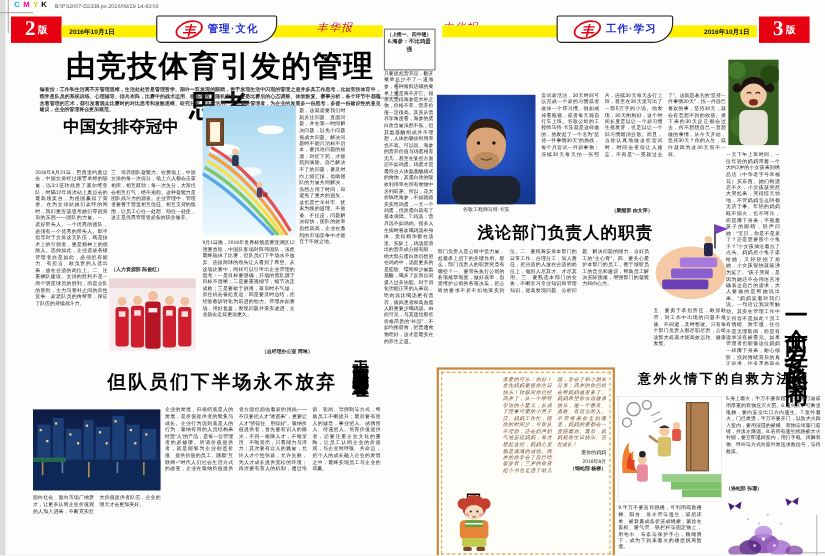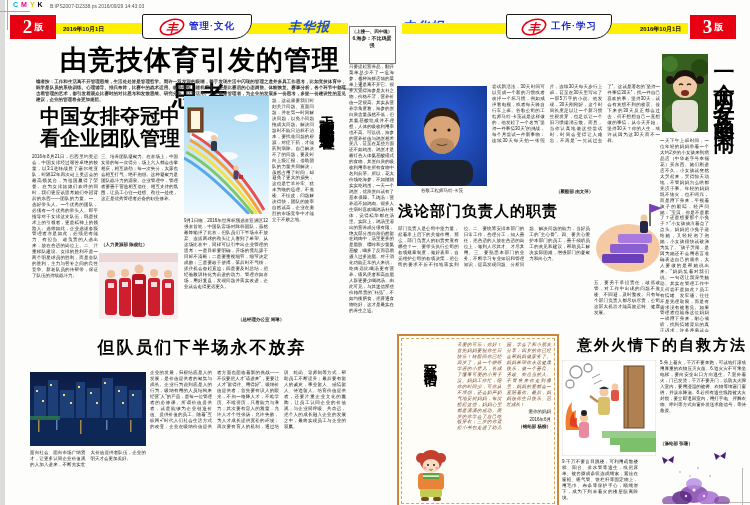--- a/index.html
+++ b/index.html
@@ -5,32 +5,32 @@
   html,body{margin:0;padding:0;background:#efefed;}
   #paper{position:relative;width:750px;height:505px;background:#fdfdfc;overflow:hidden;
          font-family:"Liberation Sans","DejaVu Sans",sans-serif;color:#1a1a1a;}
   .abs{position:absolute;}
   
   .tz{position:absolute;overflow:hidden;}
   .tz .s{transform:scale(.5);transform-origin:0 0;width:200%;height:200%;
          font-size:9px;line-height:1.32;text-align:justify;color:#202020;}
   .c2{column-count:2;column-gap:10px;}
   .c3{column-count:3;column-gap:10px;}
-  .serifh{font-family:"Liberation Serif","DejaVu Serif",serif;font-weight:bold;color:#000;}
+  .serifh{font-family:"Liberation Serif","DejaVu Serif",serif;font-weight:bold;color:#000;text-align:right;}
   .center{text-align:center;}
   .vert{writing-mode:vertical-rl;text-orientation:upright;}
   .byl{text-align:right;font-weight:bold;color:#111;}
   .badge{background:#e60012;color:#fff;display:flex;align-items:center;justify-content:center;gap:2px;}
   .badge .n{font-size:19px;font-weight:bold;font-family:"Liberation Serif",serif;}
   .badge .b{font-size:9px;font-weight:bold;}
   .ybar{background:#ffef00;}
   .tab{background:#fff;border:1.5px solid #1a1a1a;border-radius:2px 2px 18px 4px;
        display:flex;align-items:center;justify-content:center;gap:4px;}
   .tabtxt{color:#1f2bd0;font-weight:bold;font-size:9.5px;letter-spacing:1px;}
-  .papername{color:#1d4ed8;font-weight:bold;font-style:italic;font-size:13px;
+  .papername{color:#be185d;font-weight:normal;font-style:italic;font-size:10px;
              font-family:"Liberation Serif","DejaVu Serif",serif;letter-spacing:1px;}
   .datetxt{font-size:6px;font-weight:bold;color:#111;}
   .brush{font-style:italic;}
   .gbox{border:1px solid #777;}
   .letterbox{border:2px solid #c9873b;background:#fffdf8;}
   .letterbox .inner{position:absolute;left:2px;top:2px;right:2px;bottom:2px;border:1px dashed #d8a55e;}
   .letter p{margin:0 0 3px 0;color:#6b4226;font-style:italic;}
   .letter p.meta{color:#222;font-style:normal;}
   .crop{background:#aaa;}
   .regletters{display:flex;gap:3px;font-size:7px;font-weight:bold;font-family:"Liberation Sans",sans-serif;}
@@ -84,23 +84,22 @@
   <div class="abs badge" style="left:690px;top:15px;width:46px;height:24px;">
     <span class="n">3</span>
     <span class="b">版</span>
   </div>
 
   <div class="abs serifh center" style="left:48px;top:42px;width:304px;font-size:27px;letter-spacing:1px;">由竞技体育引发的管理思考</div>
   <div class="tz" style="left:36px;top:79px;width:310px;height:29px;">
     <div class="s" style="font-weight:bold;color:#333;">编者按：工作和生活离不开管理思维，生活处处皆是管理哲学。期许一双发现的眼睛，善于发现生活中闪现的管理之道并多具工作思考，比如竞技体育中，既学是队员的系统训练、心理辅导、排兵布阵，比赛中的战术运用、临场指挥、随机应变，还是比赛后的心态调整、体能恢复、赛事分析，各个环节中都蕴含着管理的艺术，都引发着观众比赛时的对比思考和发散思维、研究分析、活学活用。人人都是管理者，为企业的发展多一份思考，多提一份建设性的意见建议，企业的管理将会更加规范。</div>
   </div>
 
-  <div class="abs serifh center" style="left:36px;top:105px;width:148px;font-size:20px;line-height:22px;">
+  <div class="abs serifh center" style="left:36px;top:105px;width:148px;font-size:15px;line-height:22px;">
     <div>中国女排夺冠中</div>
-    <div>看企业团队管理</div>
   </div>
   <div class="tz" style="left:32px;top:154px;width:66px;height:176px;">
     <div class="s">2016年8月21日，巴西里约奥运会，中国女排经过艰苦卓绝的较量，以3∶1逆转战胜了塞尔维亚队，时隔12年再次站上奥运会的最高领奖台，为祖国赢得了荣誉。在为女排姑娘们欢呼的同时，我们更应该思考她们夺冠背后的东西——团队的力量。一、选好带头人。一个优秀的团队，必须有一个优秀的带头人。郎平指导对于女排这支队伍，既是技术上的引领者，更是精神上的领路人。选帅如此，企业选拔各级管理者亦是如此，必须把有能力、有担当、敢负责的人选出来，放在合适的岗位上。二、注重梯队建设。女排的胜利不是一两个明星球员的胜利，而是全队的胜利，主力与替补之间的良性竞争、新老队员的传帮带，保证了队伍的持续战斗力。</div>
   </div>
   <div class="tz" style="left:101px;top:154px;width:77px;height:86px;">
     <div class="s">三、培养团队凝聚力。在赛场上，中国女排的每一次得分，场上六人都会击掌相庆，相互鼓劲；每一次失分，大家也会相互打气，绝不抱怨。这种凝聚力是团队战斗力的源泉。企业管理中，管理者要善于营造相互信任、相互支持的氛围，让员工心往一处想、劲往一处使，这正是优秀管理者必备的职业修养。</div>
   </div>
   <div class="tz" style="left:101px;top:242px;width:77px;height:9px;">
     <div class="s byl">（人力资源部 陈俊红）</div>
   </div>
@@ -320,21 +319,21 @@
     <div class="tz letter" style="left:58px;top:6px;width:94px;height:158px;">
       <div class="s c2">
         <p>亲爱的可乐：你好！首先妈妈要祝你生日快乐！转眼间你已经四岁了，从一个咿呀学语的小婴儿，长成了懂事可爱的小男子汉。妈妈工作忙，陪你的时间少，可你从不埋怨，还会奶声奶气地安慰妈妈，每次想起这些，妈妈心里都是满满的感动。两岁的你学会了自己吃饭穿衣；三岁的你背起小书包走进了幼儿园，学会了和小朋友分享；四岁的你已经会帮妈妈做家务了。妈妈希望你永远健康快乐，做一个善良、勇敢、有担当的人。不管将来你走到哪里，妈妈的爱都会一直陪着你。最后，妈妈祝你生日快乐、茁壮成长！</p>
         <p class="meta" style="text-align:right;">爱你的妈妈</p>
         <p class="meta" style="text-align:right;">2016年6月</p>
         <p class="meta byl">（锦纶部 杨柳）</p>
       </div>
     </div>
   </div>
 
-  <div class="abs serifh center" style="left:576px;top:336px;width:172px;font-size:15px;letter-spacing:2px;">意外火情下的自救方法</div>
+  <div class="abs serifh center" style="left:564px;top:336px;width:172px;font-size:12px;letter-spacing:2px;">意外火情下的自救方法</div>
 
   <svg class="abs" style="left:562px;top:360px;" width="94" height="96" viewBox="0 0 94 96">
     <rect width="94" height="96" fill="#fff" stroke="#ddd"></rect>
     <g fill="none" stroke="#9a9a9a" stroke-width="1.4">
         <circle cx="14" cy="12" r="6"></circle>
         <circle cx="26" cy="8" r="4"></circle>
         <circle cx="8" cy="24" r="4"></circle>
       </g>
     <path d="M4,70 Q2,50 10,42 Q8,56 14,50 Q12,66 20,70Z" fill="#f08030"></path>
     <path d="M8,66 Q7,56 12,52 Q11,60 15,58 Q14,66 16,68Z" fill="#e04020"></path>

